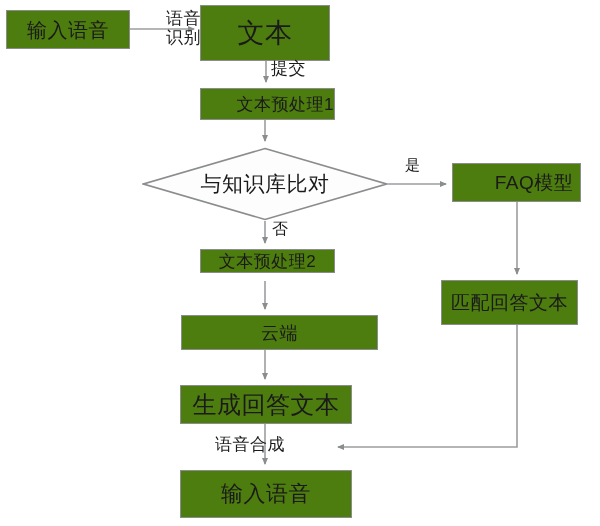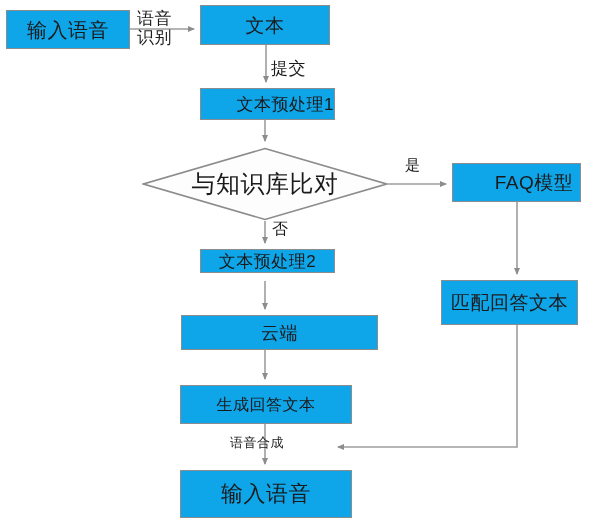--- a/index.html
+++ b/index.html
@@ -21,21 +21,21 @@
     position: absolute;
     left: 0;
     top: 0;
     width: 600px;
     height: 526px;
   }
   .node {
     position: absolute;
     box-sizing: border-box;
     border: 1.5px solid #8a8c8e;
-    background: #0ea5e9;
+    background: #4d7c0f;
     display: flex;
     align-items: center;
     justify-content: center;
     color: #1a1a1a;
     letter-spacing: 0.5px;
     white-space: nowrap;
   }
   .node-label {
     display: block;
     line-height: 1;
@@ -59,20 +59,21 @@
   .edge-label {
     position: absolute;
     color: #1a1a1a;
     white-space: nowrap;
     line-height: 1.05;
     letter-spacing: 0.5px;
   }
   .edge-label.two-line {
     text-align: left;
     line-height: 1.12;
+    margin-left: 29px;
   }
 </style>
 </head>
 <body>
 
 <div id="canvas">
 
   <svg id="edges" viewBox="0 0 600 526" width="600" height="526" xmlns="http://www.w3.org/2000/svg">
     <defs>
       <marker id="arrow" markerWidth="7" markerHeight="7" refX="6" refY="3" orient="auto" markerUnits="userSpaceOnUse">
@@ -118,65 +119,65 @@
 
     <g>
       <path d="M517,325 L517,447 L338,447" stroke="#9b9d9f" stroke-width="1.6" fill="none" marker-end="url(#arrow)"></path>
     </g>
   </svg>
 
   <div class="node" style="left:6px; top:10px; width:124px; height:39px; font-size:20px;">
     <span class="node-label">输入语音</span>
   </div>
 
-  <div class="node" style="left:200px; top:5px; width:130px; height:40px; font-size:19px;">
+  <div class="node" style="left:200px; top:5px; width:130px; height:56px; font-size:27px;">
     <span class="node-label">文本</span>
   </div>
 
   <div class="node" style="left:200px; top:88px; width:135px; height:32px; font-size:17px;justify-content:flex-end;">
     <span class="node-label">文本预处理1</span>
   </div>
 
   <div class="diamond-wrap" style="left:142px; top:147px; width:246px; height:74px;">
     <svg width="246" height="74" viewBox="0 0 246 74" xmlns="http://www.w3.org/2000/svg" style="display:block;">
       <polygon points="123,1.5 244.5,37 123,72.5 1.5,37" fill="#fdfdfd" stroke="#8a8c8e" stroke-width="1.6"></polygon>
     </svg>
-    <span class="diamond-label" style="font-size:24px;">与知识库比对</span>
+    <span class="diamond-label" style="font-size:21px;">与知识库比对</span>
   </div>
 
   <div class="node" style="left:452px; top:163px; width:129px; height:39px; font-size:19px;padding-left:35px;">
     <span class="node-label">FAQ模型</span>
   </div>
 
   <div class="node" style="left:200px; top:249px; width:135px; height:24px; font-size:17px;">
     <span class="node-label">文本预处理2</span>
   </div>
 
   <div class="node" style="left:441px; top:280px; width:137px; height:45px; font-size:19px;">
     <span class="node-label">匹配回答文本</span>
   </div>
 
   <div class="node" style="left:181px; top:315px; width:197px; height:35px; font-size:18px;">
     <span class="node-label">云端</span>
   </div>
 
-  <div class="node" style="left:180px; top:385px; width:172px; height:39px; font-size:16px;">
+  <div class="node" style="left:180px; top:385px; width:172px; height:39px; font-size:24px;">
     <span class="node-label">生成回答文本</span>
   </div>
 
   <div class="node" style="left:180px; top:470px; width:172px; height:48px; font-size:22px;">
     <span class="node-label">输入语音</span>
   </div>
 
   <div class="edge-label two-line" style="left:137px; top:9px; font-size:17px;">
     <div>语音</div>
     <div>识别</div>
   </div>
 
   <div class="edge-label" style="left:271px; top:60px; font-size:17px;">提交</div>
 
   <div class="edge-label" style="left:405px; top:157px; font-size:15px;">是</div>
 
   <div class="edge-label" style="left:272px; top:221px; font-size:16px;">否</div>
 
-  <div class="edge-label" style="left:215px; top:436px; font-size:13px;margin-left:15px;">语音合成</div>
+  <div class="edge-label" style="left:215px; top:436px; font-size:17px;">语音合成</div>
 
 </div>
 
 </body></html>

